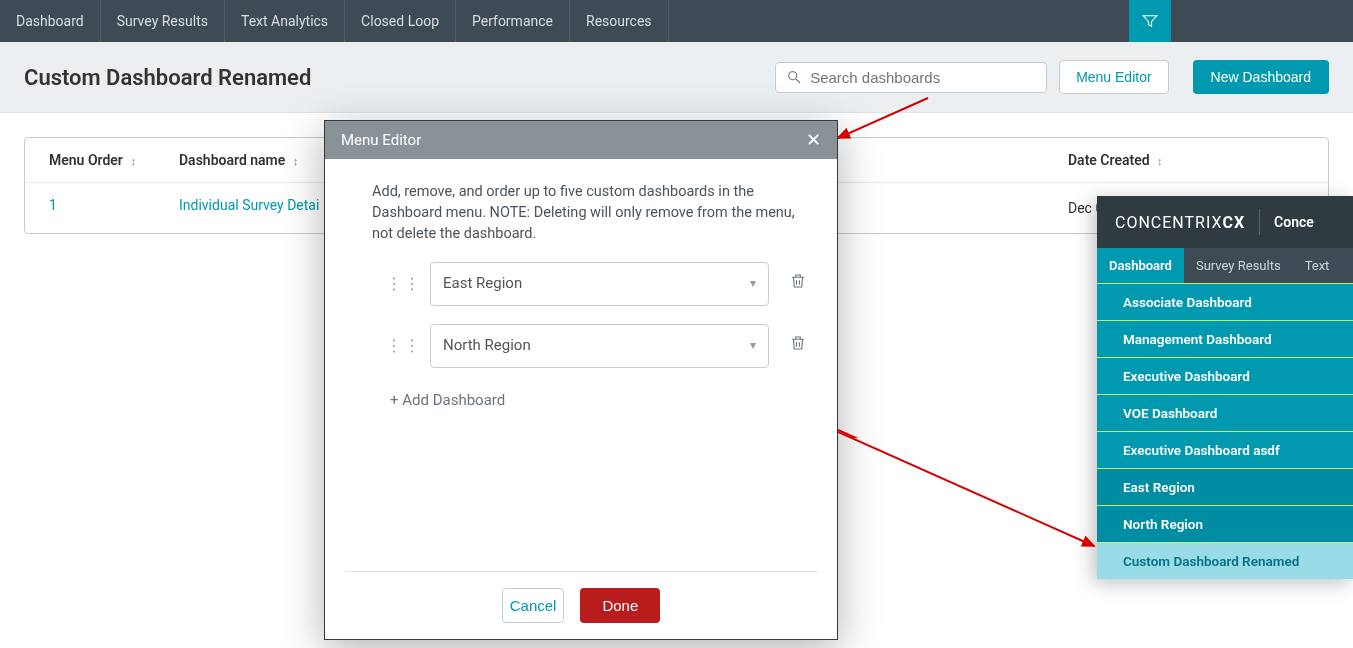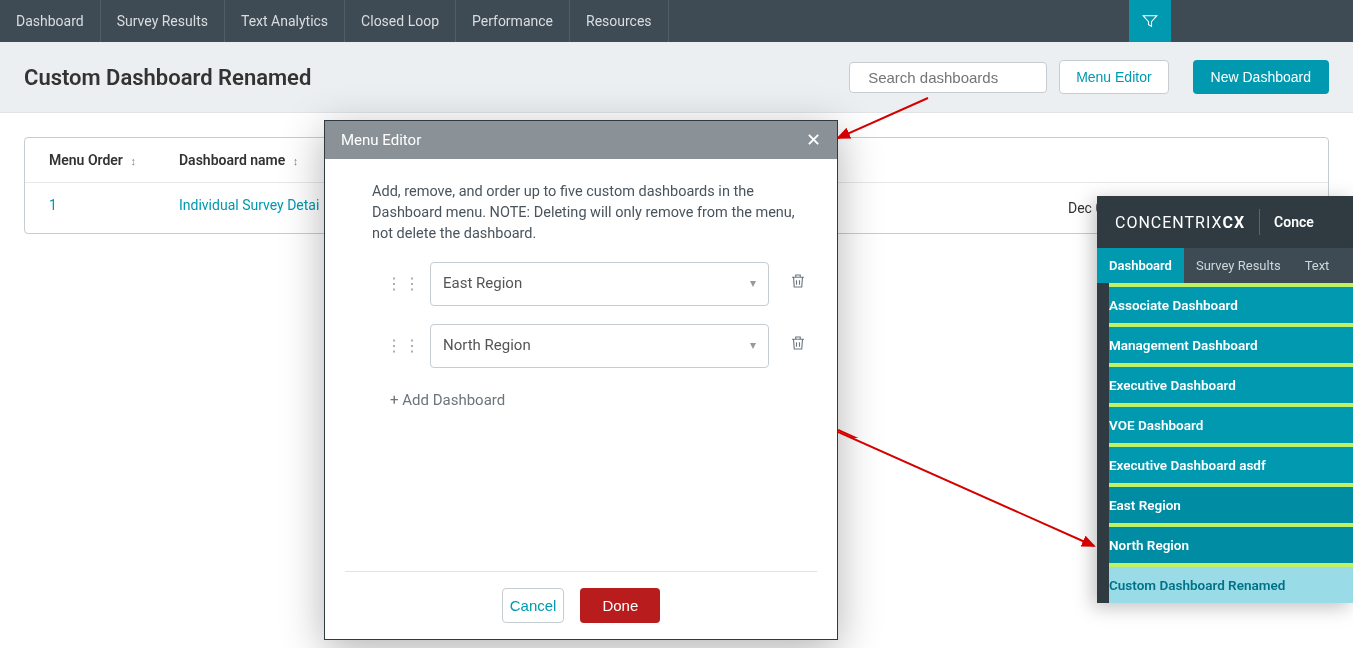--- a/index.html
+++ b/index.html
@@ -58,21 +58,21 @@
     color: #333;
   }
   .search-wrap {
     margin-left: auto;
     display: flex;
     align-items: center;
     background: #fff;
     border: 1px solid #c6cdd2;
     border-radius: 4px;
     padding: 6px 10px;
-    width: 198px;
+    width: 272px;
   }
   .search-wrap svg { width:16px; height:16px; stroke:#888; fill:none; stroke-width:2; margin-right:8px; }
   .search-wrap input {
     border: none;
     outline: none;
     font-size: 15px;
     color: #555;
     flex:1;
     background:transparent;
   }
@@ -269,24 +269,23 @@
   .preview-tabs .ptab.active {
     background:#0099b0;
     color:#fff;
     font-weight:600;
   }
   .preview-list .pitem {
     background:#0099b0;
     color:#fff;
     font-size:13.5px;
     font-weight:600;
-    padding:10px 0;
-    border-top:4px solid #bef264;
-    cursor:pointer;
-    margin-left:12px;
+    padding:10px 26px;
+    border-top:1px solid #bef264;
+    cursor:pointer;
   }
   .preview-list .pitem.darker { background:#008da3; }
   .preview-list .pitem.selected {
     background:#99dbe6;
     color:#007287;
   }
 
   
   .arrow-svg {
     position:absolute;
@@ -328,20 +327,24 @@
     <div class="table-head">
       <div class="col-order">
         <span>Menu Order</span>
         <span class="sort-icon">↕</span>
       </div>
       <div class="col-name">
         <span>Dashboard name</span>
         <span class="sort-icon">↕</span>
       </div>
       <div class="col-blank"></div>
+      <div class="col-date">
+        <span>Date Created</span>
+        <span class="sort-icon">↕</span>
+      </div>
     </div>
     <div class="table-row">
       <div class="col-order link-text">1</div>
       <div class="col-name link-text">Individual Survey Detai</div>
       <div class="col-blank"></div>
       <div class="col-date" style="display:flex;align-items:center;">
         <span>Dec 01, 2022, 03:24 PM</span>
         <span style="margin-left:auto;" class="row-actions">...</span>
       </div>
     </div>

